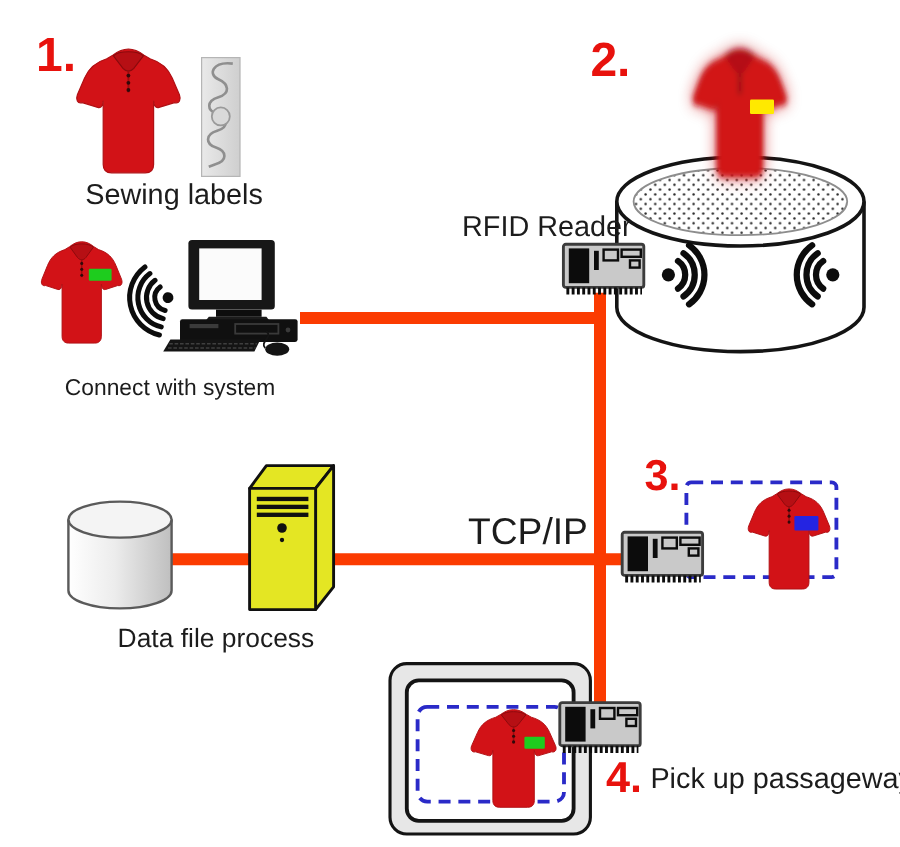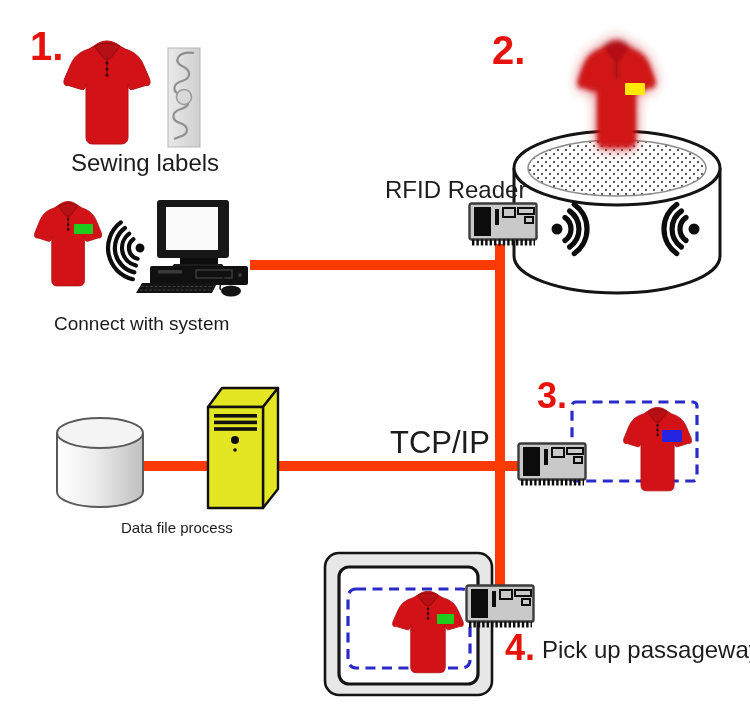--- a/index.html
+++ b/index.html
@@ -178,18 +178,18 @@
 
   <div class="t num" style="left:492px;top:28px;font-size:40px;">2.</div>
   <div class="t" style="left:385px;top:177px;font-size:24px;">RFID Reader</div>
 
   <div class="t" style="left:54px;top:287px;font-size:19px;margin-top:27px;">Connect with system</div>
 
   <div class="t" style="left:390px;top:426px;font-size:31px;">TCP/IP</div>
 
   <div class="t num" style="left:537px;top:376px;font-size:36px;">3.</div>
 
-  <div class="t" style="left:98px;top:520px;font-size:15px;margin-left:23px;">Data file process</div>
+  <div class="t" style="left:98px;top:520px;font-size:22px;">Data file process</div>
 
   <div class="t num" style="left:505px;top:628px;font-size:36px;font-weight:700;">4.</div>
   <div class="t" style="left:542px;top:637px;font-size:24px;">Pick up passageway</div>
 
 </div>
 
 </body></html>

